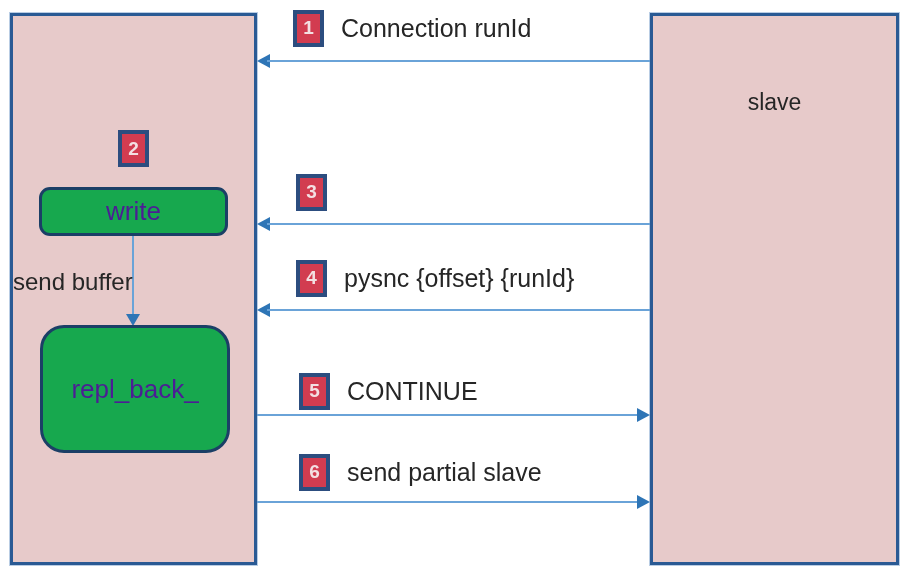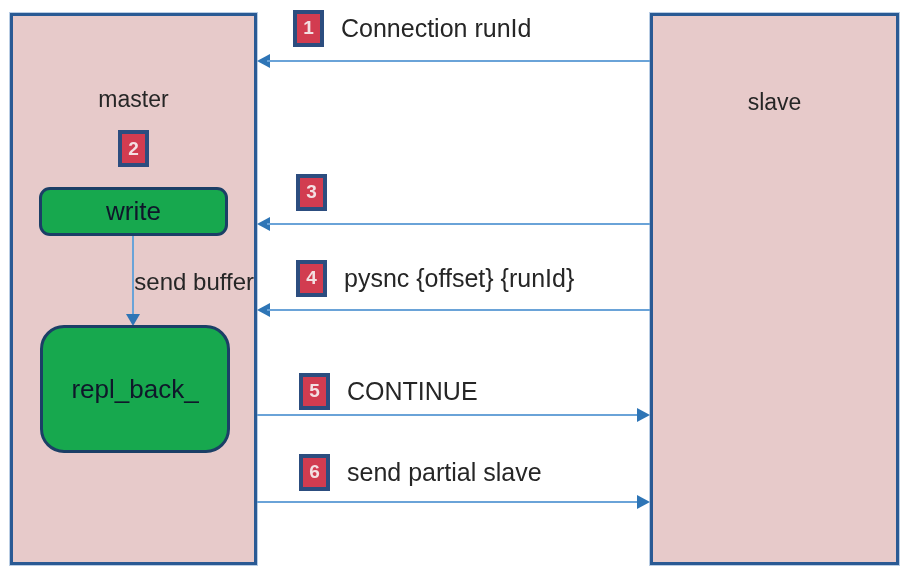--- a/index.html
+++ b/index.html
@@ -48,21 +48,21 @@
     justify-content: center;
     flex: 0 0 auto;
   }
   .badge.in-master { position: absolute; left: 105px; top: 114px; }
 
   
   .green-box {
     position: absolute;
     background: #17a84e;
     border: 3px solid #1b3f66;
-    color: #0f172a;
+    color: #4c1d95;
     display: flex;
     flex-direction: column;
     align-items: center;
     justify-content: center;
     text-align: center;
   }
   .green-box.write {
     left: 26px; top: 171px;
     width: 189px; height: 49px;
     border-radius: 11px;
@@ -89,21 +89,21 @@
     left: 113px; top: 298px;
     width: 0; height: 0;
     border-left: 7px solid transparent;
     border-right: 7px solid transparent;
     border-top: 12px solid #2e75b6;
   }
   .send-buffer {
     position: absolute;
     left: 0; top: 252px;
     width: 100%;
-    text-align: right;
+    text-align: left;
     font-size: 24px;
     color: #262626;
   }
 
   
   .msg-row {
     position: absolute;
     display: flex;
     align-items: center;
     gap: 17px;
@@ -139,21 +139,20 @@
   }
   .arrow.to-master .head { left: 0; border-right: 13px solid #2e75b6; }
   .arrow.to-slave  .head { right: 0; border-left: 13px solid #2e75b6; }
 </style>
 </head>
 <body>
 
 <div class="stage">
 
   <div class="node master">
-    <div class="node-title">master</div>
     <div class="badge in-master">2</div>
     <div class="green-box write">write</div>
     <div class="vline"></div>
     <div class="vhead"></div>
     <div class="send-buffer">send buffer</div>
     <div class="green-box repl">
       <div>repl_back_</div>
     </div>
   </div>
 

